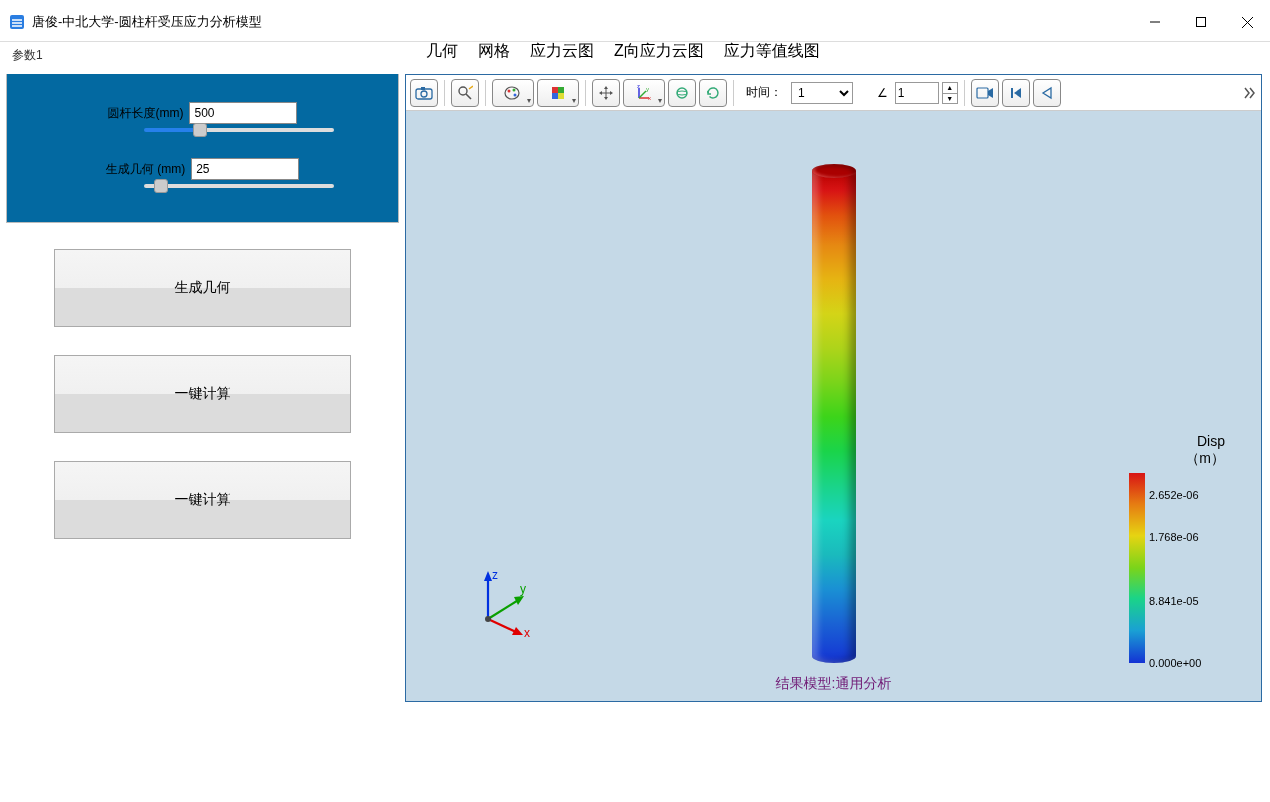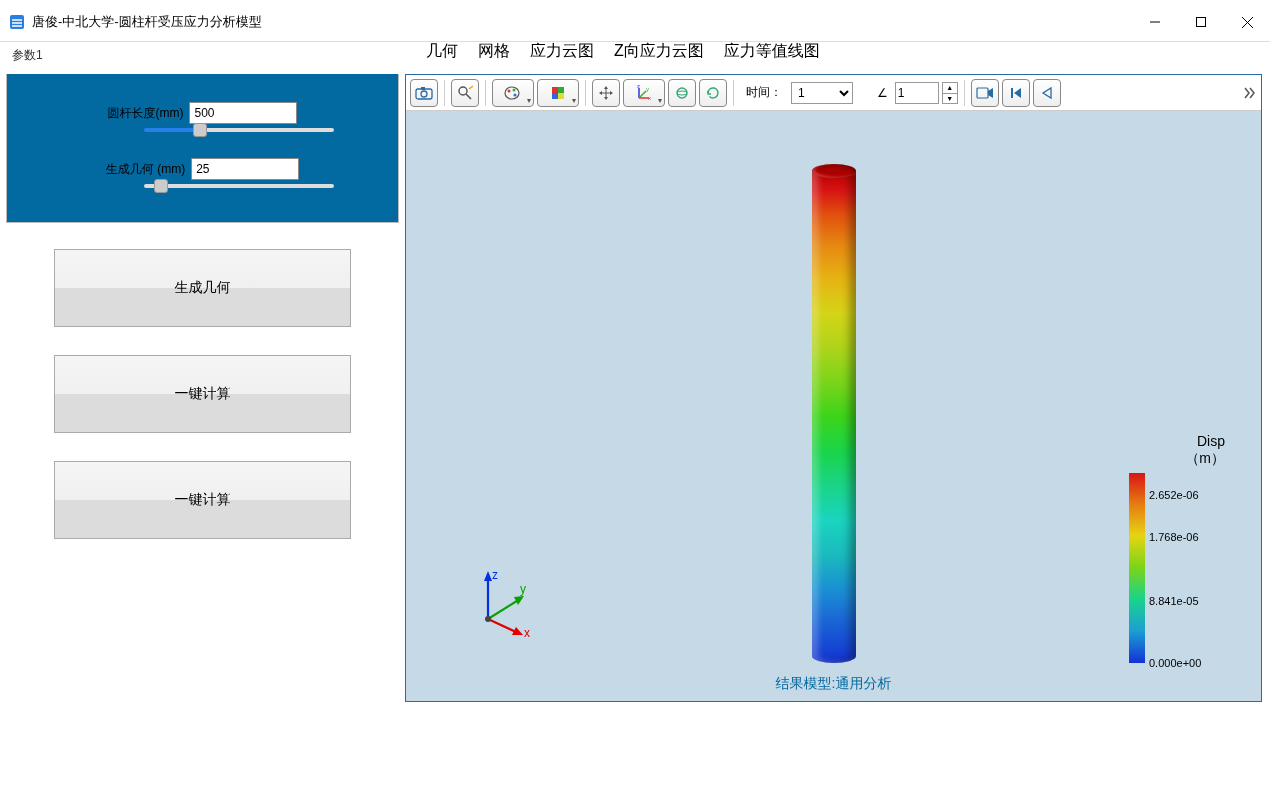--- a/index.html
+++ b/index.html
@@ -52,21 +52,21 @@
       #1ababd 78%, #1a90d4 85%, #1a62d4 92%, #1432d4 100%);
       border-radius: 0 0 22px 22px / 0 0 7px 7px;
       position: relative;
       box-shadow: inset 6px 0 6px rgba(255,255,255,0.25), inset -6px 0 8px rgba(0,0,0,0.35);
     }
     .cyl-top { position: absolute; top: -7px; left: 0; width: 44px; height: 14px; background: #a00; border-radius: 50%; box-shadow: inset -3px 2px 4px rgba(0,0,0,0.3), inset 3px -1px 3px rgba(255,120,120,0.5); }
     
     .axis { position: absolute; left: 66px; bottom: 62px; width: 70px; height: 70px; }
     .axis svg { overflow:visible;}
     
-    .caption { position: absolute; left: 0; right: 0; bottom: 8px; text-align: center; font-size: 14px; color:#0369a1;}
+    .caption { position: absolute; left: 0; right: 0; bottom: 8px; text-align: center; font-size: 14px; color:#701a75;}
     
     .legend { position: absolute; right: 36px; top: 322px; width: 110px; }
     .legend-title { font-size: 14px; text-align: right; line-height:1.2; margin-bottom:2px; color:#000;}
     .legend-bar { position: absolute; left: 14px; top: 40px; width: 16px; height: 190px; background: linear-gradient(to bottom,
       #d81414 0%, #e67a12 16%, #e6d412 33%, #7ad41a 50%, #1ad488 66%, #1aa0d4 83%, #1432d4 100%); }
     .legend-labels { position: absolute; left: 34px; top: 36px; height: 198px; width:80px;}
     .legend-label { position: absolute; font-size: 11px; white-space:nowrap; color:#000;}
   </style>
 </head>
 <body>

